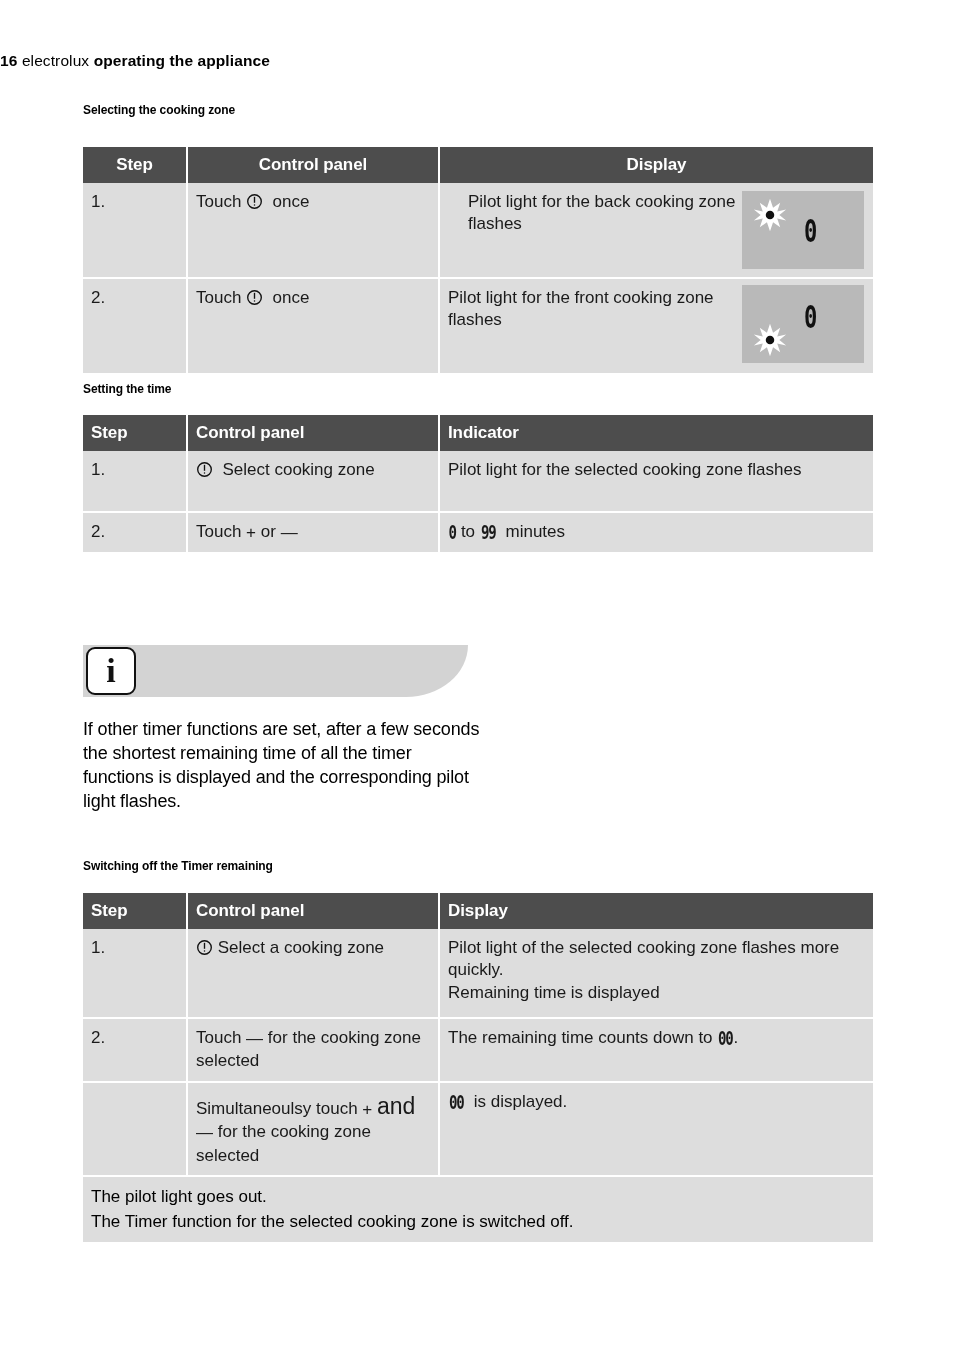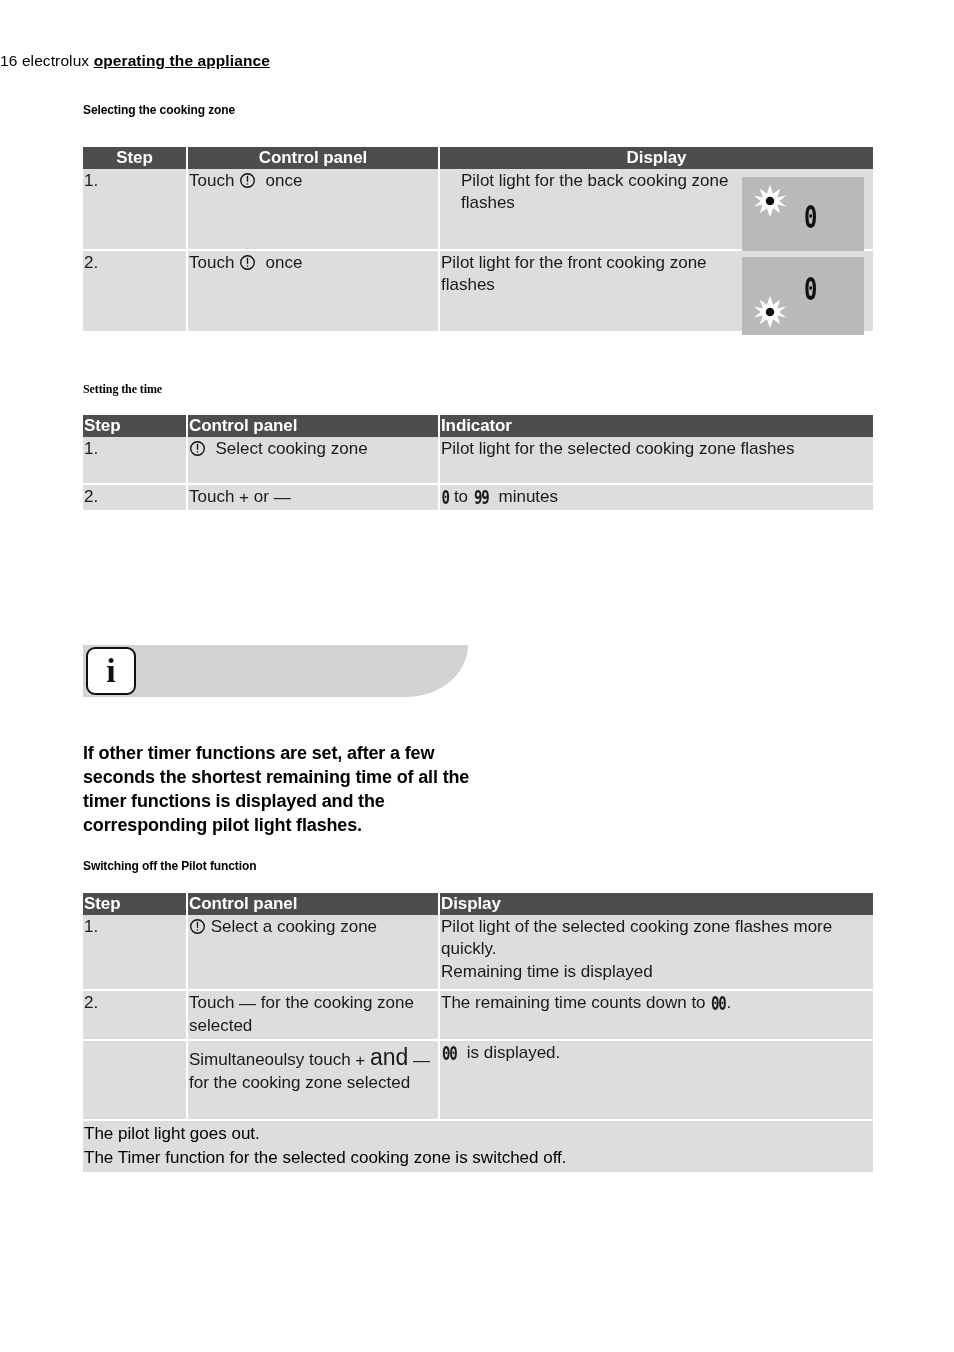--- a/index.html
+++ b/index.html
@@ -24,42 +24,42 @@
 
   
   .run-head {
     position: absolute;
     left: 0;
     top: 52px;
     font-size: 15.5px;
     letter-spacing: 0.1px;
     white-space: nowrap;
   }
-  .run-head .pg { font-weight: normal; text-align: center; }
+  .run-head .pg { font-weight: bold; text-align: center; }
   .run-head .brand { font-weight: normal; }
-  .run-head .sec { font-weight: bold; text-decoration: underline; }
+  .run-head .sec { font-weight: bold; }
 
   
   .h2 {
     font-size: 12px;
     font-weight: bold;
     letter-spacing: -0.1px;
   }
 
   
   table.tbl {
     border-collapse: separate;
     border-spacing: 0;
     width: 790px;
     table-layout: fixed;
     background: #ffffff;
   }
   table.tbl td, table.tbl th {
     vertical-align: top;
-    padding: 1px;
+    padding: 8px;
   }
   .thead-cell {
     background: #4d4d4d;
     color: #ffffff;
     font-size: 17px;
     font-weight: bold;
     padding: 6px 9px 7px 9px;
     border-right: 2px solid #ffffff;
     letter-spacing: -0.1px;
   }
@@ -172,25 +172,24 @@
     font-family: "Liberation Serif", serif;
     font-weight: bold;
     font-size: 34px;
     line-height: 1;
     color: #111111;
   }
 
   
   .bold-note {
     font-size: 18px;
-    font-weight: bold;
+    font-weight: normal;
     line-height: 1.33;
     width: 400px;
     letter-spacing: -0.15px;
-    margin-top: 24px;
   }
 </style>
 </head>
 <body>
 
 <div class="run-head">
   <span class="pg">16</span>
   <span class="brand">electrolux</span>
   <span class="sec">operating the appliance</span>
 </div>
@@ -263,21 +262,21 @@
                 </svg>
               </span>
               <span class="digit" style="left:62px; top:14px;">0</span>
             </div>
           </td>
         </tr>
       </tbody>
     </table>
   </div>
 
-  <div class="h2" style="position:absolute; top:382px; left:0;font-family:Liberation Serif, serif;">Setting the time</div>
+  <div class="h2" style="position:absolute; top:382px; left:0;">Setting the time</div>
 
   <div style="position:absolute; top:415px; left:0;">
     <table class="tbl">
       <colgroup>
           <col style="width:105px">
           <col style="width:252px">
           <col style="width:433px">
         </colgroup>
       <thead>
         <tr>
@@ -322,21 +321,21 @@
 
   <div class="info-wrap" style="position:absolute; top:645px; left:0;">
     <div class="info-bar"></div>
     <div class="info-badge">
       <div class="glyph">i</div>
     </div>
   </div>
 
   <div class="bold-note" style="position:absolute; top:718px; left:0;">If other timer functions are set, after a few seconds the shortest remaining time of all the timer functions is displayed and the corresponding pilot light flashes.</div>
 
-  <div class="h2" style="position:absolute; top:859px; left:0;">Switching off the Pilot function</div>
+  <div class="h2" style="position:absolute; top:859px; left:0;">Switching off the Timer remaining</div>
 
   <div style="position:absolute; top:893px; left:0;">
     <table class="tbl">
       <colgroup>
           <col style="width:105px">
           <col style="width:252px">
           <col style="width:433px">
         </colgroup>
       <thead>
         <tr>

